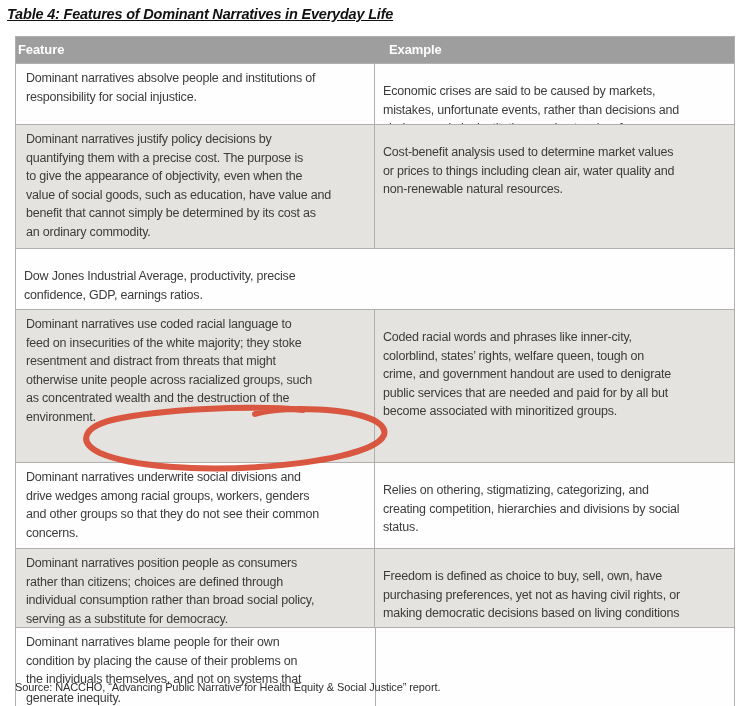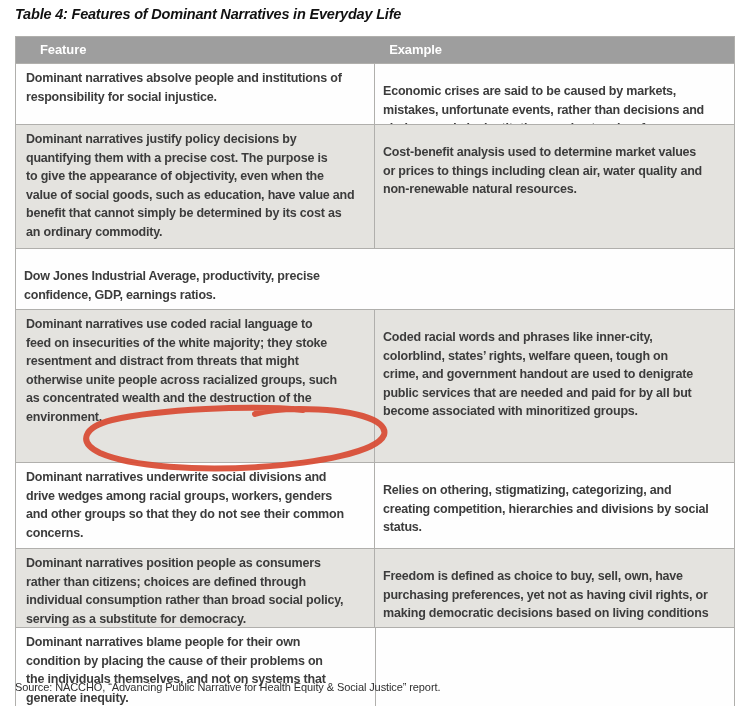--- a/index.html
+++ b/index.html
@@ -10,28 +10,29 @@
   }
   .page {
     position: relative;
     width: 750px;
     height: 706px;
     background: #ffffff;
     overflow: hidden;
   }
   .table-title {
     position: absolute;
-    left: 15px;
+    left: 7px;
     top: 6px;
     font-size: 14.5px;
     font-weight: bold;
     font-style: italic;
     color: #121212;
     letter-spacing: -0.2px;
     white-space: nowrap;
+    text-decoration: underline;
   }
   .ntable {
     position: absolute;
     left: 15px;
     top: 36px;
     width: 720px;
     border: 1px solid #b0afac;
     box-sizing: border-box;
     background: #fefefe;
   }
@@ -42,40 +43,39 @@
   }
   .hcell {
     box-sizing: border-box;
     width: 360px;
     line-height: 26px;
     color: #ffffff;
     font-weight: bold;
     font-size: 13px;
     letter-spacing: -0.1px;
   }
-  .hcell.c1 { padding-left: 24px; }
+  .hcell.c1 { padding-left: 2px; }
   .hcell.c2 { padding-left: 8px; margin-left: 12px; }
   .trow {
     display: flex;
     border-top: 1px solid #b0afac;
     box-sizing: border-box;
     overflow: hidden;
   }
   .trow.alt { background: #e4e3df; }
   .cell {
     box-sizing: border-box;
     width: 360px;
     padding: 5px 6px 10px 10px;
     font-size: 12.5px;
     line-height: 18.5px;
     letter-spacing: -0.2px;
     color: #3c3c3c;
     white-space: pre-line;
     overflow: hidden;
-    font-weight: bold;
   }
   .cell.c1 { border-right: 1px solid #b0afac; }
   .cell.c2 { padding-left: 8px; margin-top: 13px; }
   
   .r1 { height: 61px; }
   .r2 { height: 124px; }
   .r3 { height: 61px; }
   .r4 { height: 153px; }
   .r5 { height: 86px; }
   .r6 { height: 79px; }

